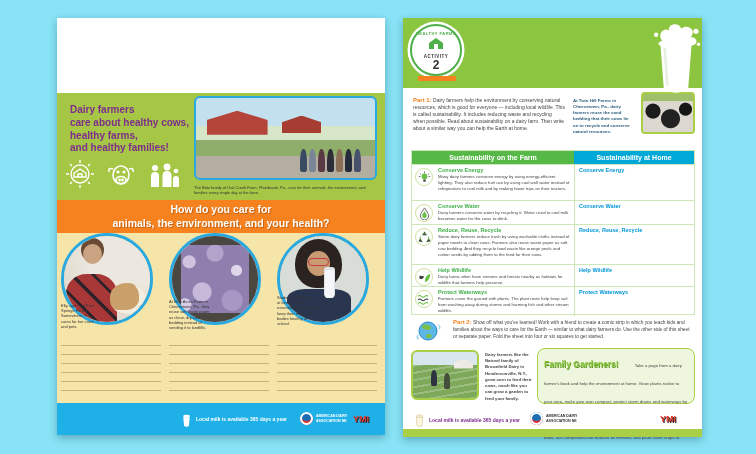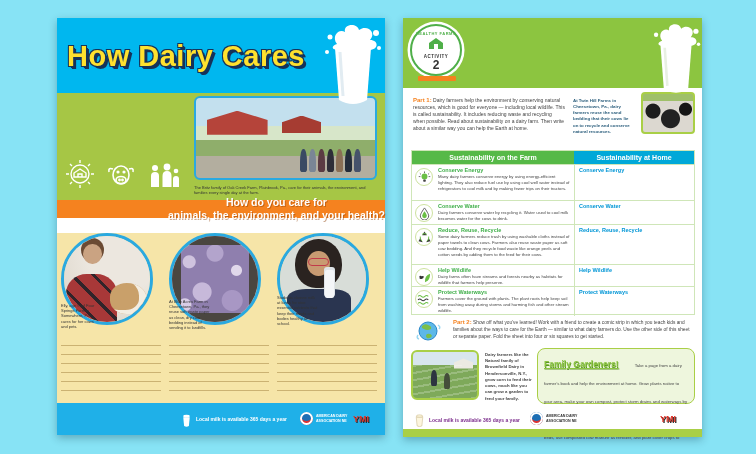--- a/index.html
+++ b/index.html
@@ -17,22 +17,22 @@
   .lp-intro { position:absolute; left:13px; top:11px; width:128px; color:#7d2e8d; font-weight:bold;
     font-size:10px; line-height:1.28; white-space:pre-line; }
   .lp-icons { position:absolute; left:8px; top:66px; display:flex; gap:11px; align-items:flex-end; }
   .lp-photo { position:absolute; left:137px; top:3px; width:183px; height:84px; border:2.5px solid #2aa9e0;
     border-radius:6px; overflow:hidden; background:linear-gradient(#c3e0ee 0 35%, #d7e6c9 35% 52%, #8fae6b 52% 72%, #b3ae9f 72% 100%); }
   .barn { position:absolute; background:#b5443a; clip-path:polygon(0 38%,50% 0,100% 38%,100% 100%,0 100%); }
   .barn.b1 { left:6%; top:16%; width:34%; height:30%; }
   .barn.b2 { left:48%; top:22%; width:22%; height:22%; background:#a63c32; }
   .fig { position:absolute; bottom:7%; width:7px; height:23px; border-radius:45% 45% 20% 20% / 55% 55% 12% 12%; }
   .lp-photo-cap { position:absolute; left:137px; top:92px; width:185px; font-size:4px; color:#333; line-height:1.35; }
-  .lp-orange { position:absolute; left:0; top:182px; width:100%; height:18px; background:#f5821f;
-    display:flex; align-items:center; justify-content:flex-end; }
+  .lp-orange { position:absolute; left:0; top:182px; width:100%; height:33px; background:#f5821f;
+    display:flex; align-items:center; justify-content:center; }
   .lp-q { color:#fff; font-weight:800; font-size:10.5px; line-height:1.25; text-align:center; white-space:pre-line;
     text-shadow:1px 1px 0 rgba(140,60,0,.45); }
   .lp-cream { position:absolute; left:0; top:215px; width:100%; height:170px; background:#f6e5a8; }
   .circ { position:absolute; top:0; width:92px; height:92px; border:3px solid #2aa9e0; border-radius:50%; overflow:hidden; }
   .circ-cap { position:absolute; font-size:4px; color:#333; line-height:1.3; }
   .wlines { position:absolute; top:104px; width:100px; height:60px;
     background:repeating-linear-gradient(#f6e5a8 0 8px, #cbb272 8px 9px); }
   .lp-footer { position:absolute; left:0; top:385px; width:100%; height:32px; background:#1fb0e8; }
   .lp-tagline { position:absolute; left:139px; top:13px; color:#fff; font-weight:bold; font-size:5px; }
   .logo-txt { font-size:3.6px; font-weight:bold; line-height:1.15; width:42px; }
@@ -104,52 +104,40 @@
   .rp-garden { position:absolute; left:8px; top:332px; width:68px; height:50px; border:2px solid #a9cf46; border-radius:6px;
     overflow:hidden; background:linear-gradient(#d8e6ee 0 28%, #7ea95a 28% 100%); }
   .rp-garden .house { position:absolute; right:6%; top:14%; width:30%; height:22%; background:#eceae2;
     clip-path:polygon(0 40%,50% 0,100% 40%,100% 100%,0 100%); }
   .rp-garden .rows { position:absolute; left:0; top:28%; width:100%; height:72%;
     background:repeating-linear-gradient(170deg, rgba(255,255,255,.22) 0 2px, transparent 2px 7px); }
   .rp-garden .pfig { position:absolute; width:6px; height:16px; background:#2d3440; border-radius:45% 45% 20% 20%; }
   .rp-garden-cap { position:absolute; left:82px; top:334px; width:48px; font-size:4.3px; font-weight:bold; color:#444; line-height:1.45; }
   .family-box { position:absolute; left:134px; top:330px; width:158px; height:56px; background:#eef6dd;
     border:1.5px solid #a9cf46; border-radius:8px; padding:4px 6px; }
-  .fb-title { display:inline; color:#8cc540; font-weight:800; font-size:8.5px; text-shadow:.5px .5px 0 #5a9427; margin-right:16px;text-decoration:underline; }
+  .fb-title { display:inline; color:#8cc540; font-weight:800; font-size:8.5px; text-shadow:.5px .5px 0 #5a9427; margin-right:16px; }
   .fb-text { display:inline; font-size:4.3px; color:#444; line-height:1.45; }
   .rp-footer { position:absolute; left:0; top:392px; width:100%; height:19px; background:#fff; }
   .rp-tagline { position:absolute; left:26px; top:7px; color:#7d2e8d; font-weight:800; font-size:5px; }
   .ada-circle { width:13px; height:13px; border-radius:50%; background:#1d6fb5;
     box-shadow:inset 0 0 0 2px #fff, inset 0 -4px 0 #d33; display:inline-block; }
   .rp-strip { position:absolute; left:0; top:411px; width:100%; height:8px; background:#a9cf46; }
 </style>
 </head>
 <body>
 
 <div class="page">
 
   <div class="poster lp">
-    <div class="lp-header">
-      <div class="lp-title">How Dairy Cares</div>
-      <span class="milkglass-big">
-        <svg width="60" height="86" viewBox="0 0 60 86">
-          <g fill="#fff">
-            <path d="M14 22 C8 14 16 6 22 10 C20 2 34 0 36 8 C44 2 54 10 47 18 C56 18 56 28 46 28 L16 28 C8 28 8 24 14 22Z"></path>
-            <circle cx="53" cy="11" r="3"></circle>
-              <circle cx="7" cy="15" r="2.5"></circle>
-              <circle cx="56" cy="26" r="2"></circle>
-              <circle cx="4" cy="30" r="2"></circle>
-            <path d="M12 26 h36 l-4 52 q-14 8 -28 0 Z"></path>
-          </g>
-          <path d="M17 30 l3 44" stroke="#e2ecf2" stroke-width="3" fill="none"></path>
-        </svg>
-      </span>
-    </div>
 
     <div class="lp-green">
+      <div class="lp-intro">Dairy farmers
+care about healthy cows,
+healthy farms,
+and healthy families!</div>
       <div class="lp-icons">
         <span>
           <svg width="30" height="30" viewBox="0 0 30 30" stroke="#fff" fill="none" stroke-width="1.4">
             <circle cx="15" cy="15" r="9"></circle>
             <path d="M9 18 v-4 l6-4 6 4 v4 z M13 18 v-3 h4 v3"></path>
             <path d="M15 1 v3 M15 26 v3 M1 15 h3 M26 15 h3 M5 5 l2 2 M23 23 l2 2 M25 5 l-2 2 M7 23 l-2 2"></path>
           </svg>
         </span>
         <span>
           <svg width="30" height="30" viewBox="0 0 30 30" stroke="#fff" fill="none" stroke-width="1.6">

